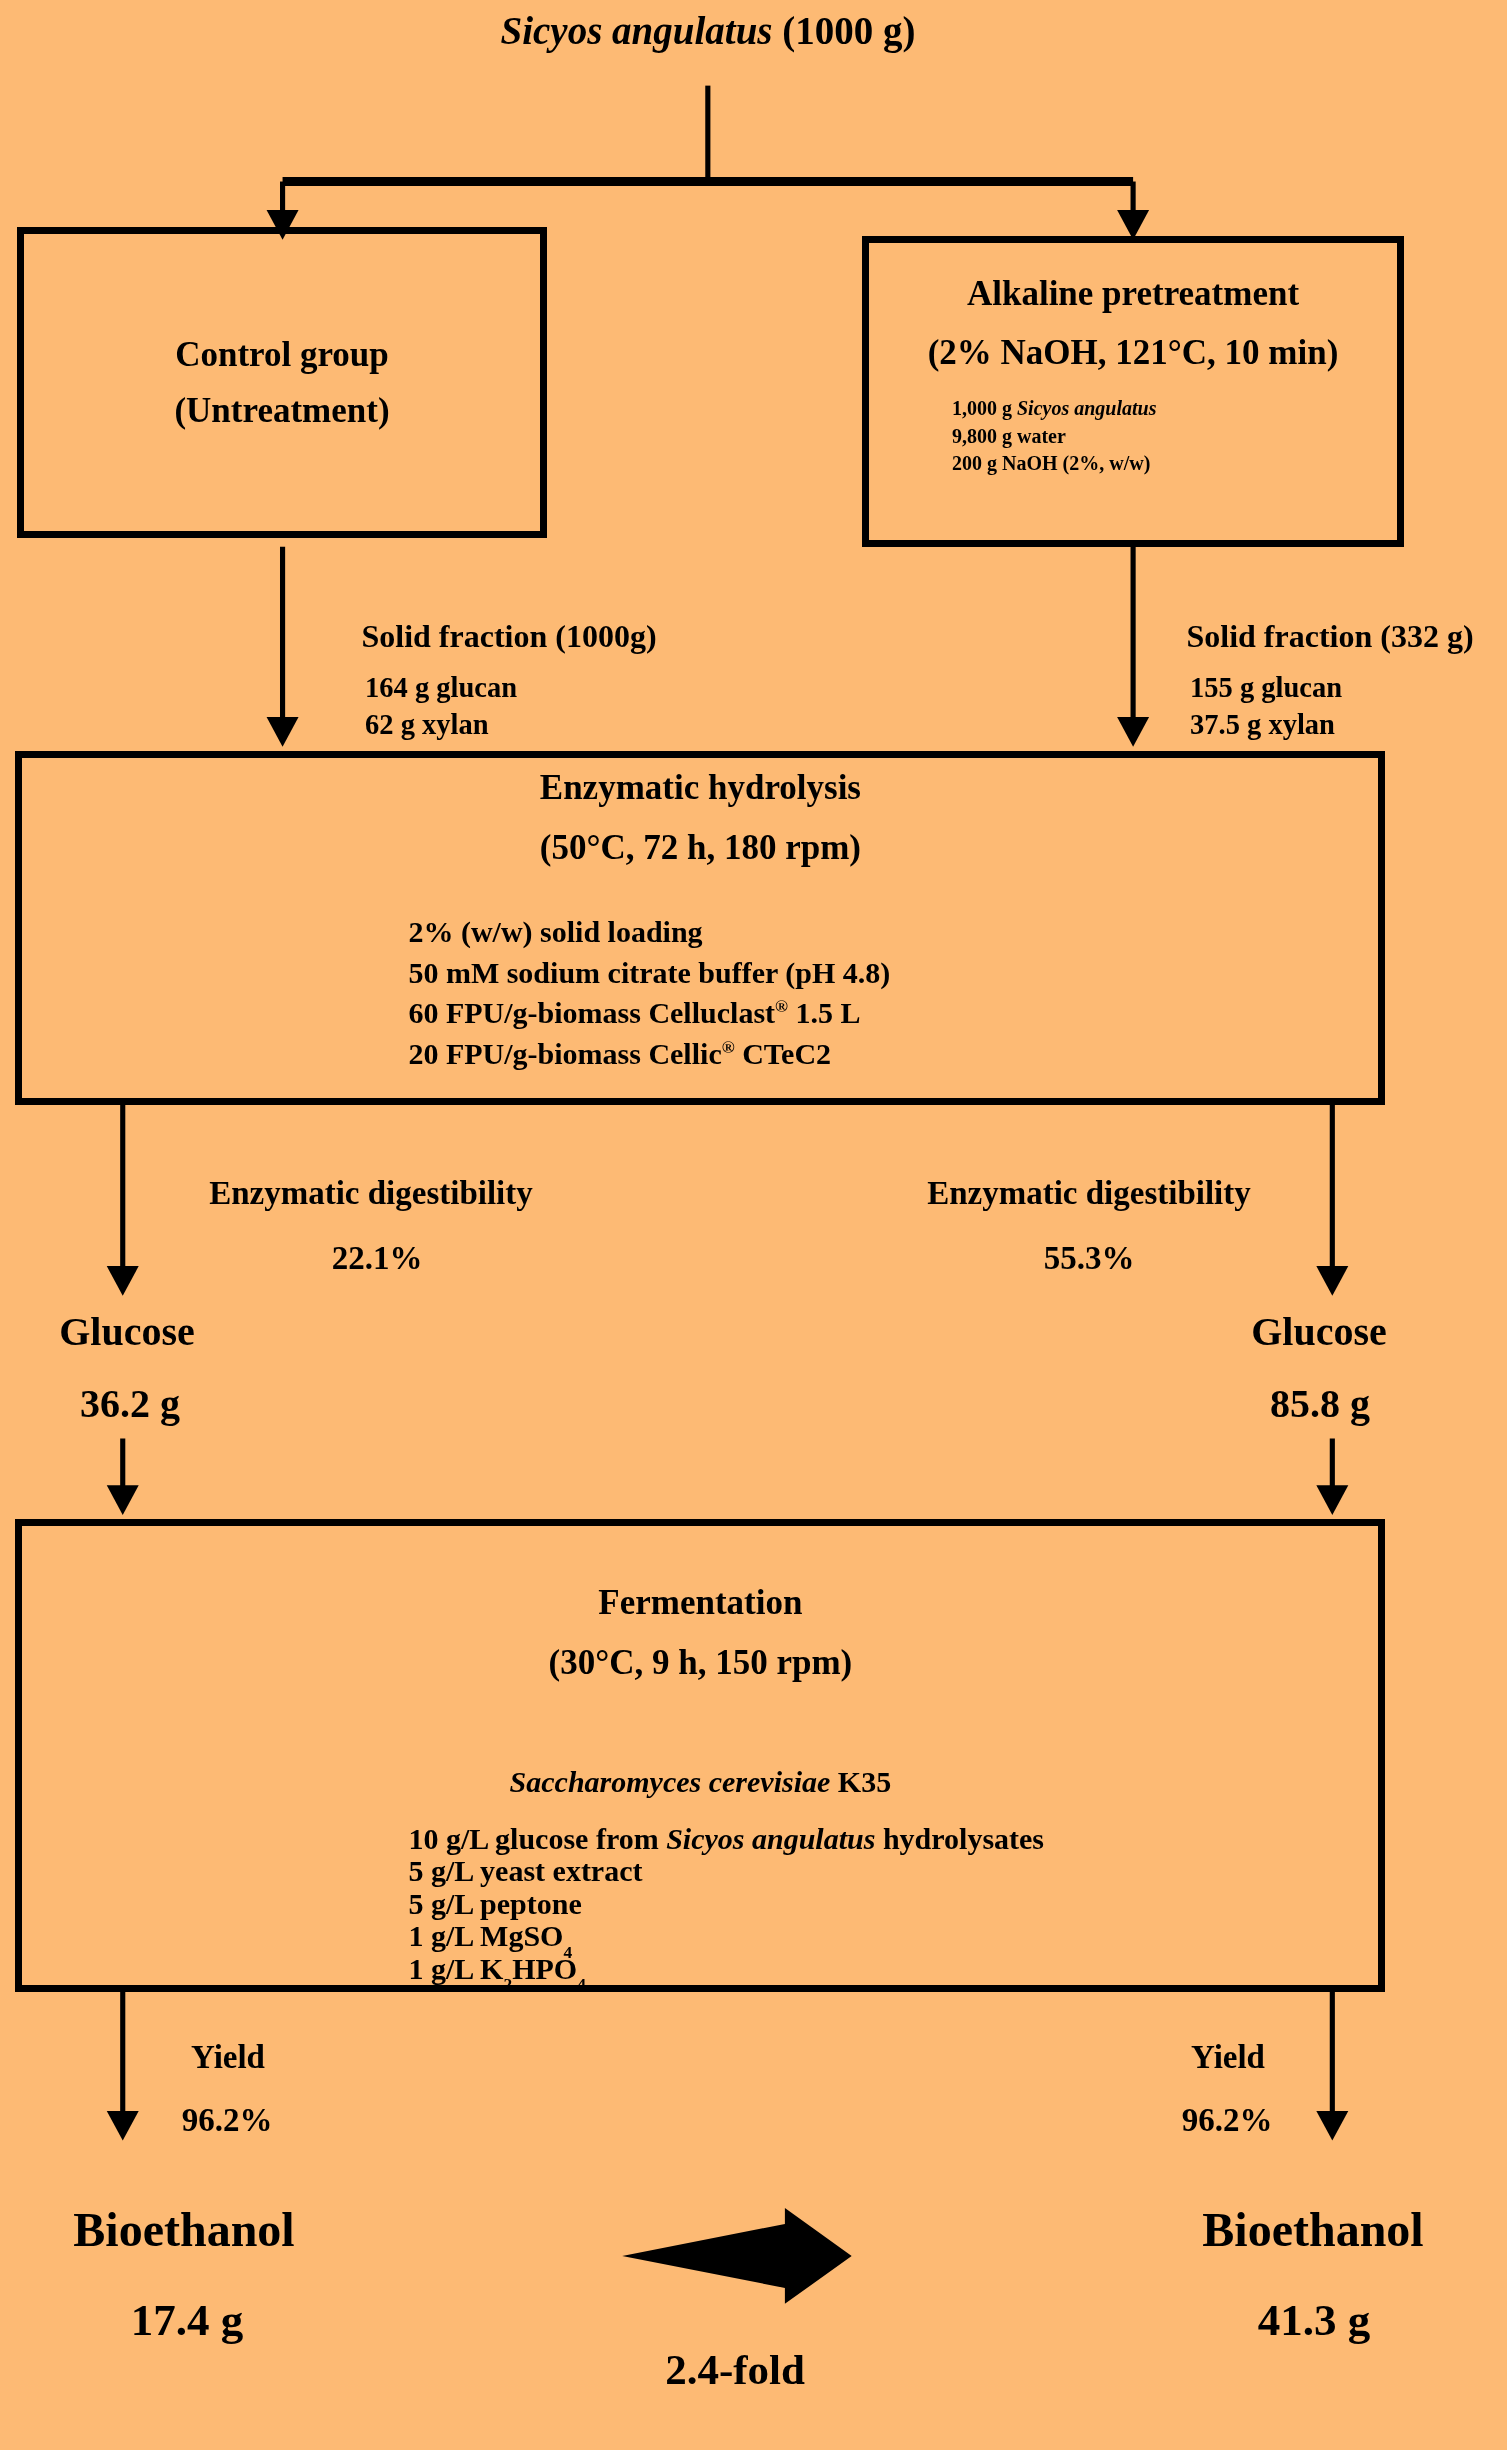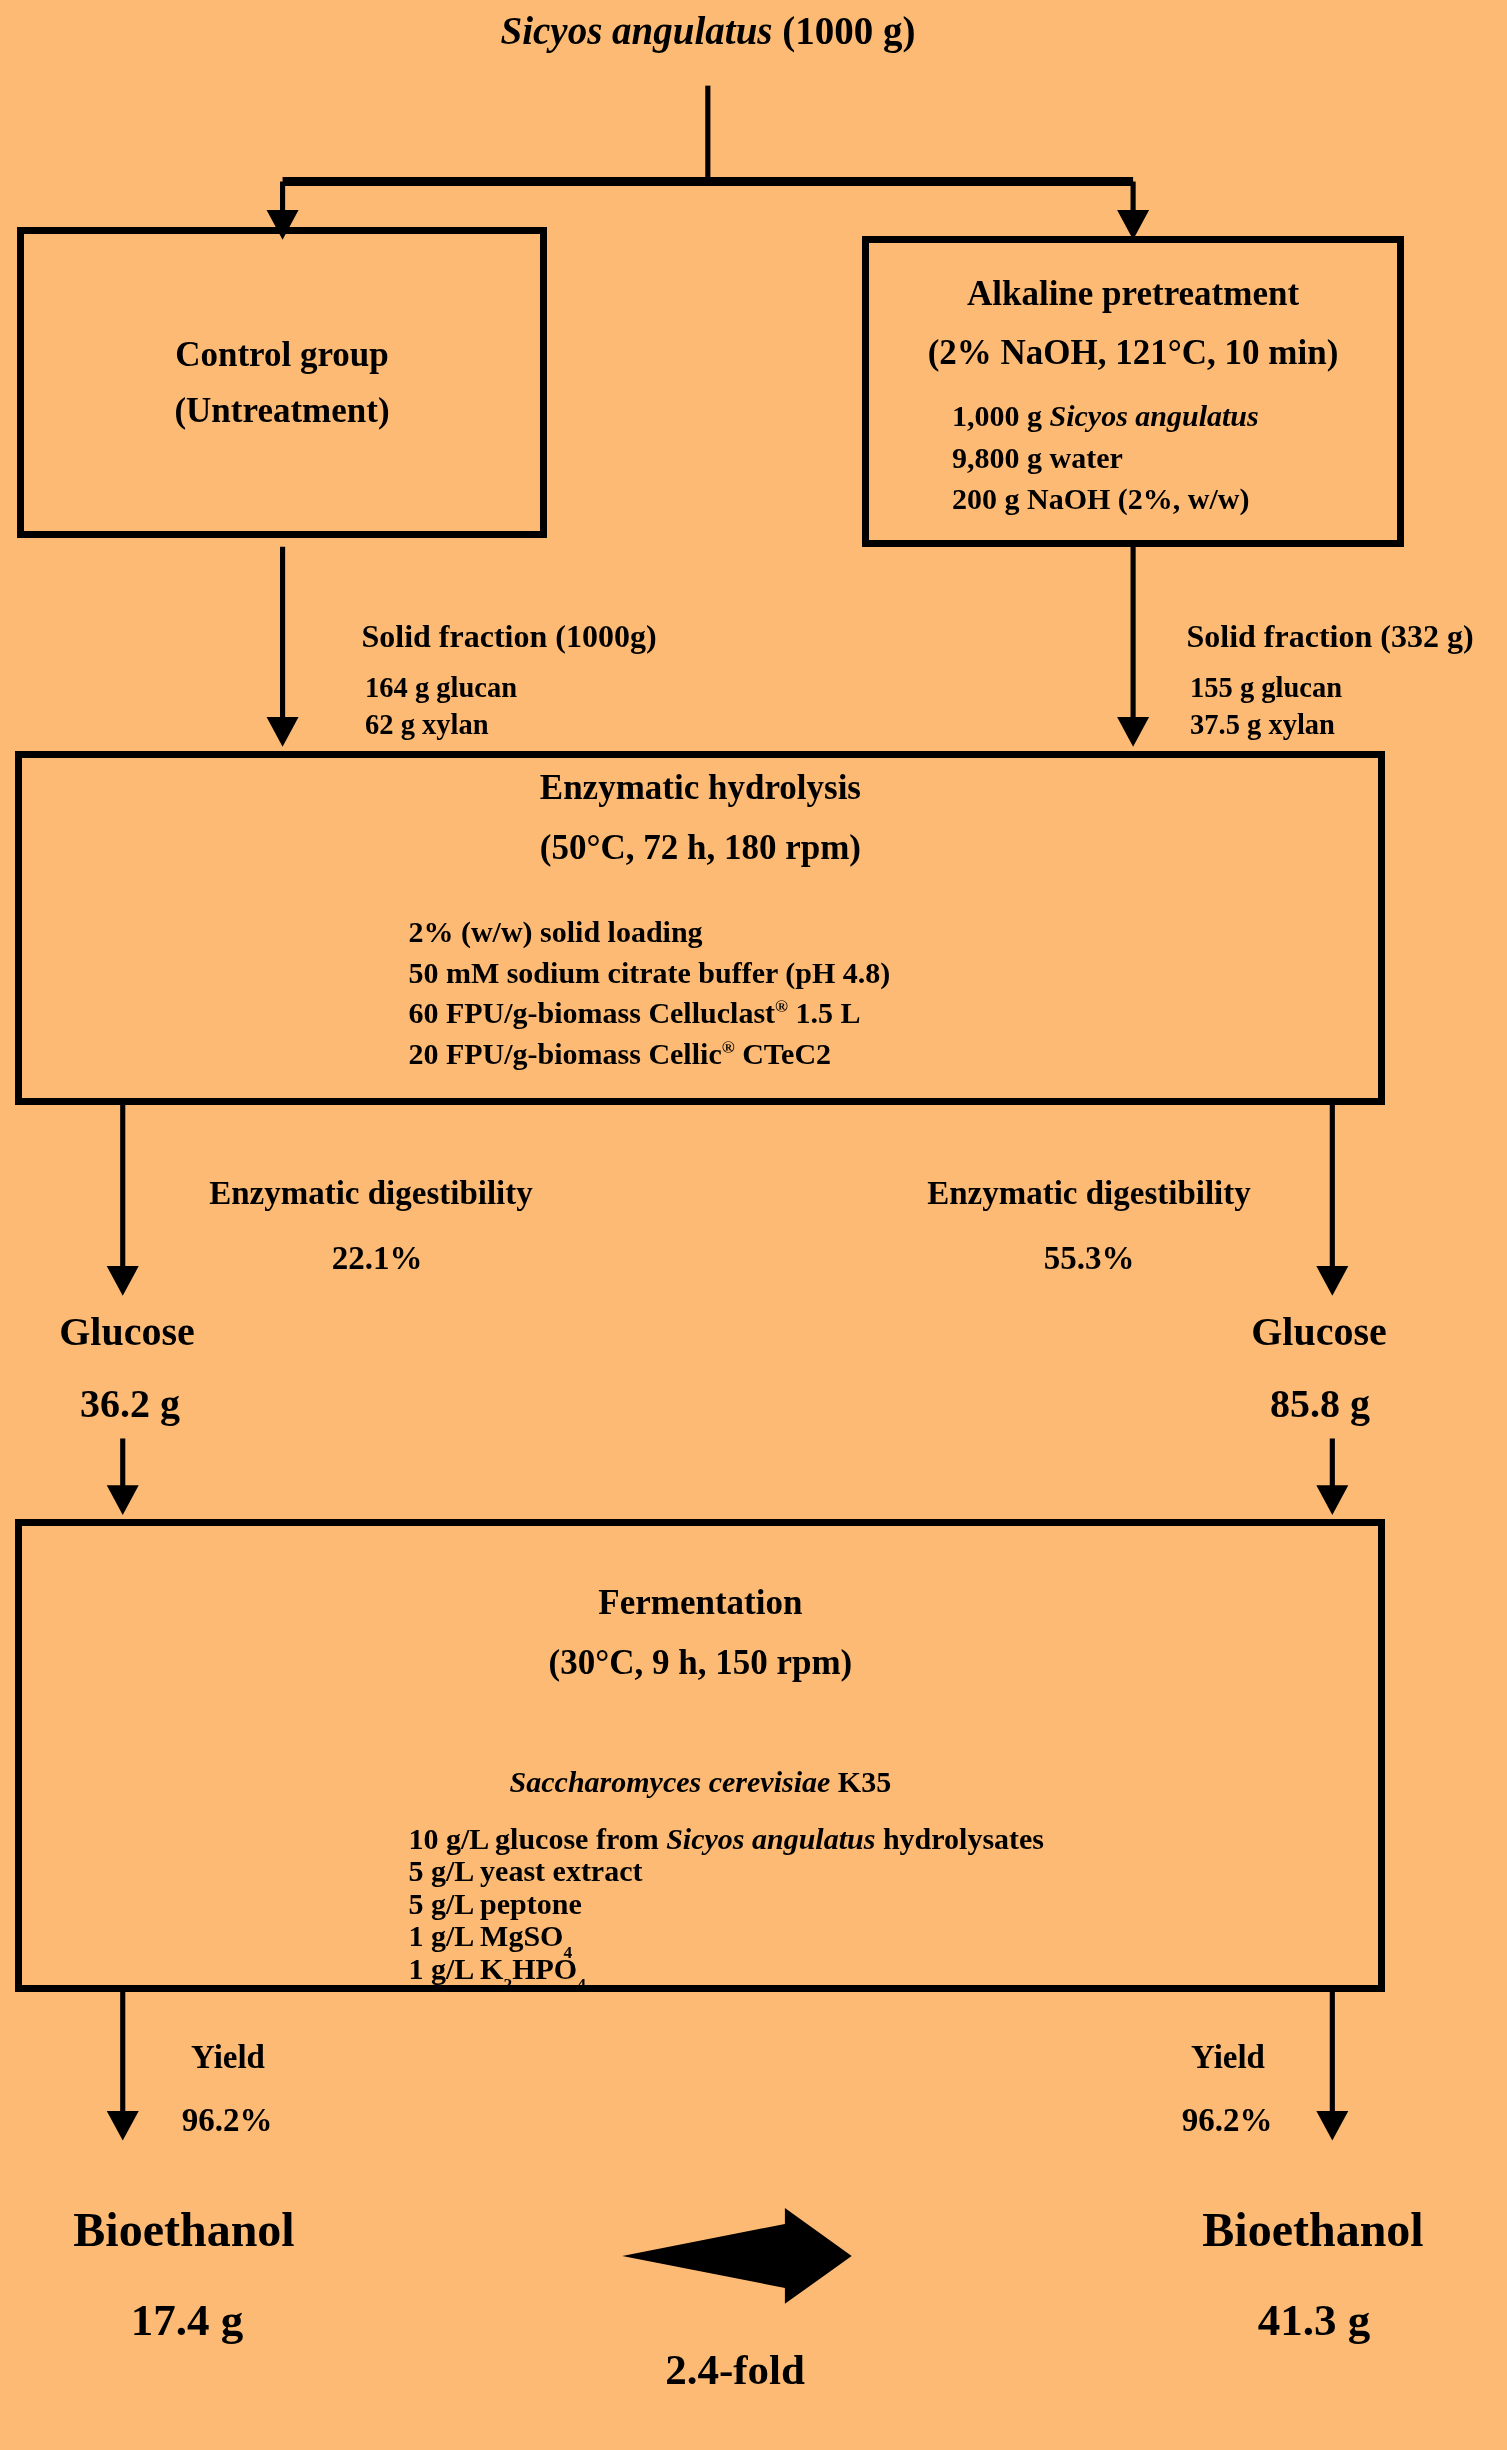--- a/index.html
+++ b/index.html
@@ -14,21 +14,21 @@
 
   .box { position:absolute; border:7.4px solid #000; display:flex; flex-direction:column; background:transparent; }
   .bh  { font-size:35px; line-height:1.7; text-align:center; }
 
   #figure-title { left:708px; top:8px; font-size:39px; }
 
   #control-box { left:17px; top:227px; width:530px; height:311px; justify-content:center; }
   #control-box .bh { line-height:1.6; }
 
   #pretreat-box { left:862px; top:236px; width:542px; height:311px; padding-top:20.6px; }
-  #pretreat-items { margin-top:12.6px; align-self:flex-start; padding-left:83px; font-size:30px; line-height:1.38; white-space:nowrap; }
+  #pretreat-items { margin-top:12.6px; align-self:flex-start; padding-left:83px; font-size:20px; line-height:1.38; white-space:nowrap; }
 
   #solidL-head { left:509px;  top:618px; font-size:32px; }
   #solidR-head { left:1330px; top:618px; font-size:32px; }
   #solidL-items { left:365px;  top:669px; font-size:28.5px; line-height:1.3; white-space:nowrap; }
   #solidR-items { left:1190px; top:669px; font-size:28.5px; line-height:1.3; white-space:nowrap; }
 
   #hydrolysis-box { left:15.4px; top:751px; width:1370px; height:354px; }
   #hydrolysis-items { margin-top:35px; align-self:flex-start; padding-left:386px; font-size:30px; line-height:1.35; white-space:nowrap; }
 
   #digestL-label { left:371px;  top:1175px; font-size:33px; }

